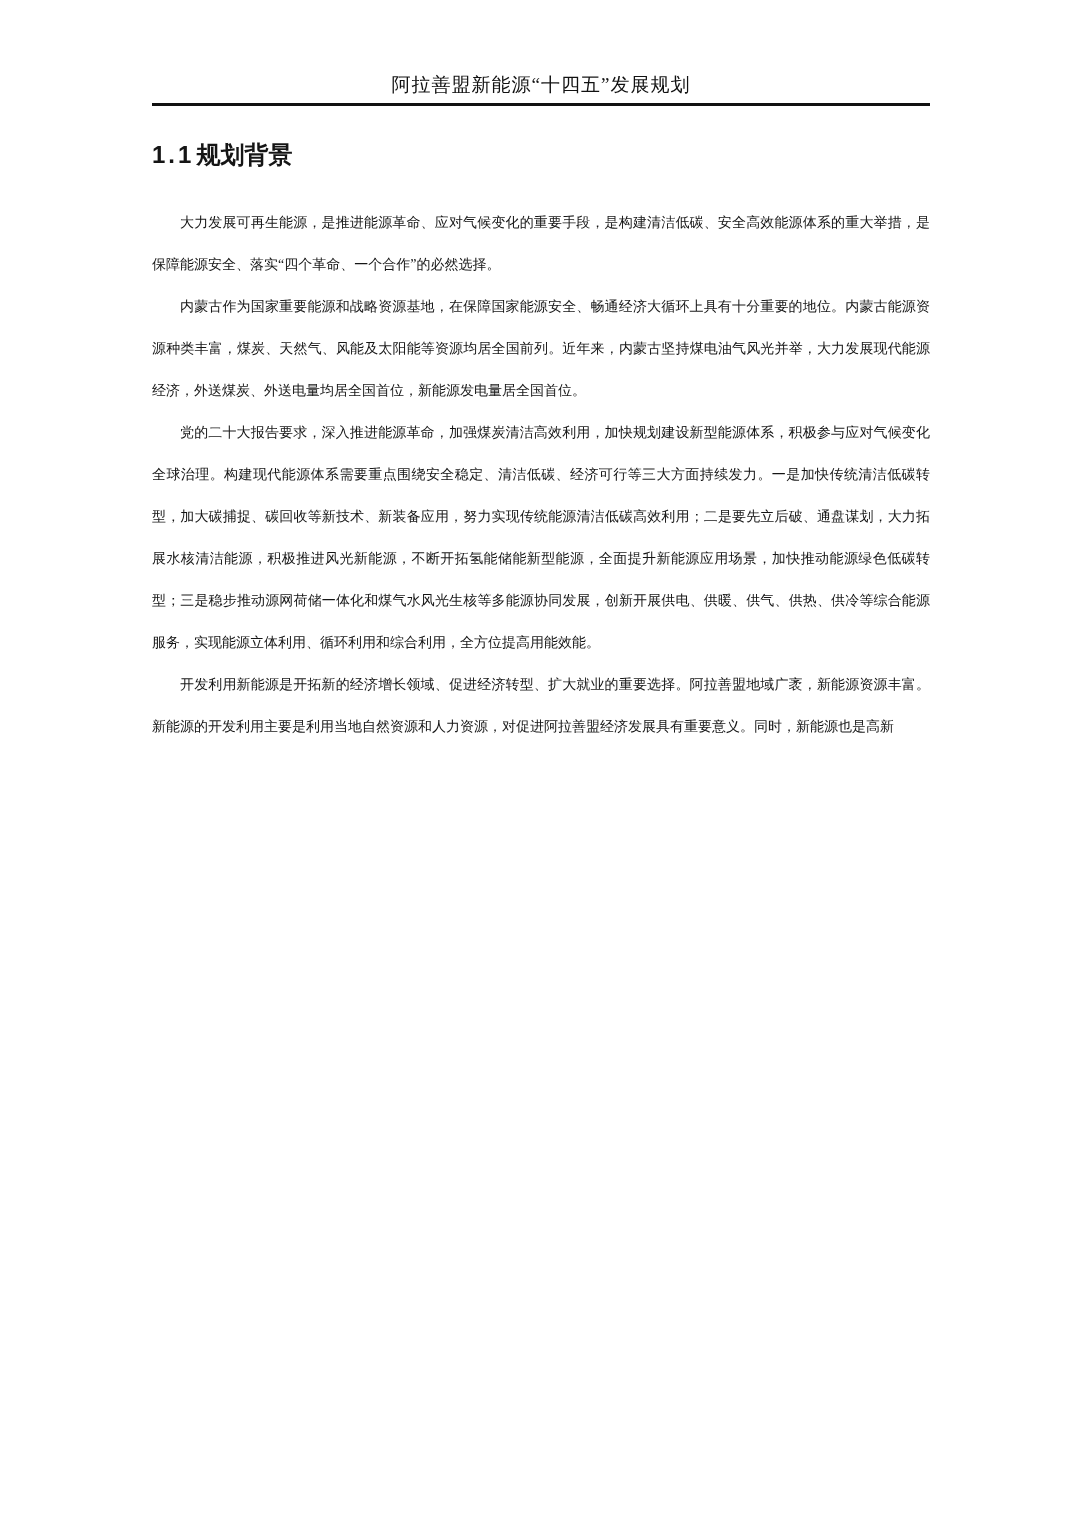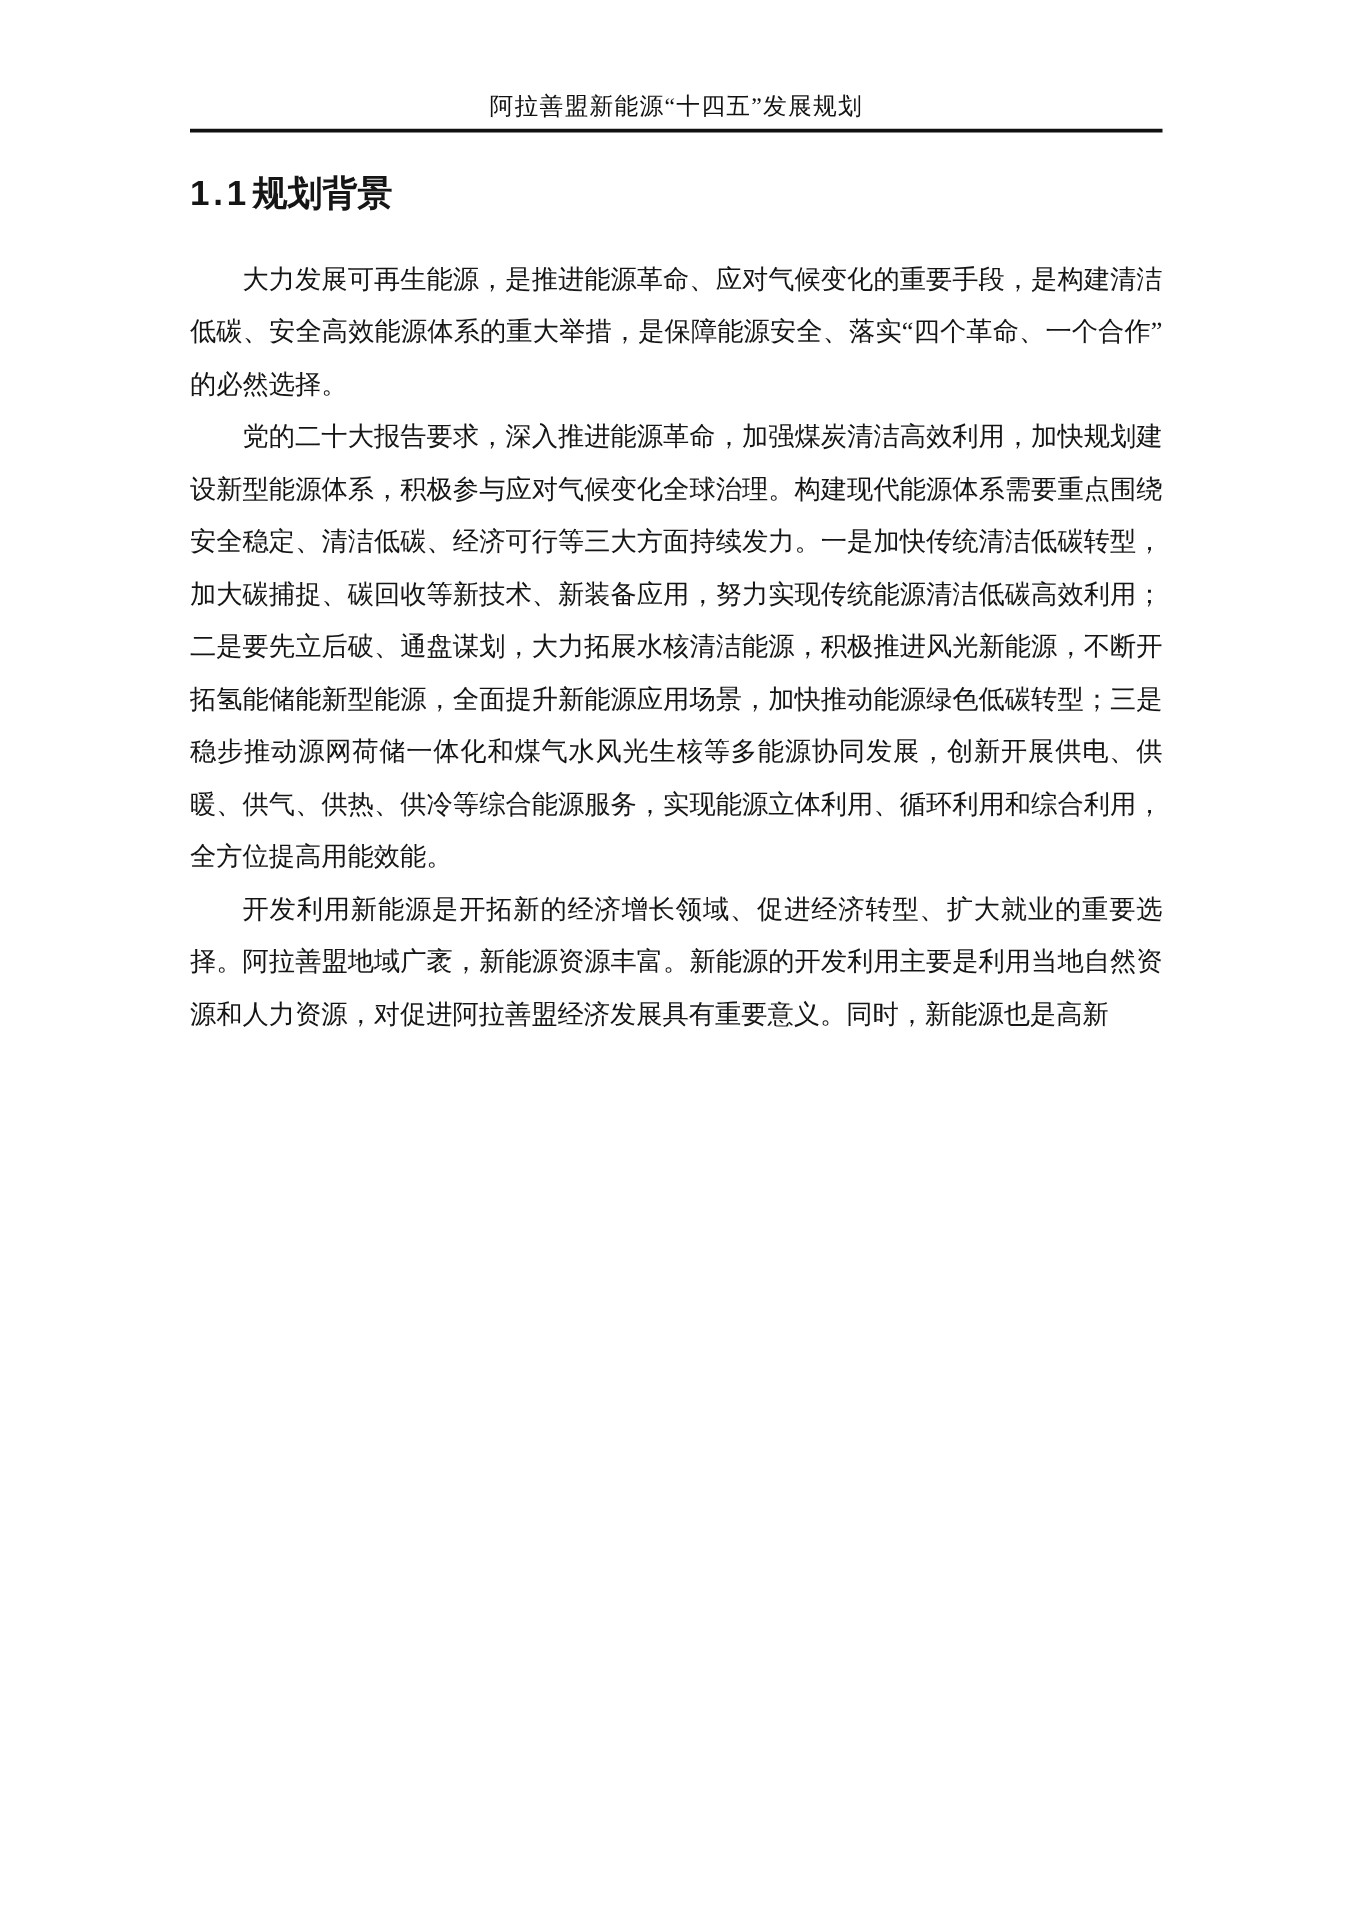--- a/index.html
+++ b/index.html
@@ -33,35 +33,35 @@
     font-family: "Liberation Sans", "DejaVu Sans", sans-serif;
     font-weight: bold;
     font-size: 30px;
     line-height: 36px;
     color: #151515;
   }
   .h2 {
     margin: 32px 0 0 0;
     font-family: "Liberation Sans", "DejaVu Sans", sans-serif;
     font-weight: bold;
-    font-size: 28px;
+    font-size: 24px;
     line-height: 34px;
     color: #151515;
   }
   .h-num {
     letter-spacing: 3px;
     margin-right: 2px;
   }
   .content {
     margin-top: 30px;
   }
   .content p {
     margin: 0;
     font-family: "Liberation Serif", "DejaVu Serif", serif;
-    font-size: 21px;
+    font-size: 14px;
     line-height: 42px;
     text-align: justify;
     text-indent: 2em;
     color: #151515;
   }
   .doc-footer {
     position: absolute;
     left: 0;
     right: 0;
     top: 1396px;
@@ -79,20 +79,21 @@
   <header class="doc-header">
     <span>阿拉善盟新能源“十四五”发展规划</span>
   </header>
 
   <main>
 
     <h2 class="h2"><span class="h-num">1.1</span><span>规划背景</span></h2>
 
     <section class="content">
       <p>大力发展可再生能源，是推进能源革命、应对气候变化的重要手段，是构建清洁低碳、安全高效能源体系的重大举措，是保障能源安全、落实“四个革命、一个合作”的必然选择。</p>
+      <p>内蒙古作为国家重要能源和战略资源基地，在保障国家能源安全、畅通经济大循环上具有十分重要的地位。内蒙古能源资源种类丰富，煤炭、天然气、风能及太阳能等资源均居全国前列。近年来，内蒙古坚持煤电油气风光并举，大力发展现代能源经济，外送煤炭、外送电量均居全国首位，新能源发电量居全国首位。</p>
       <p>党的二十大报告要求，深入推进能源革命，加强煤炭清洁高效利用，加快规划建设新型能源体系，积极参与应对气候变化全球治理。构建现代能源体系需要重点围绕安全稳定、清洁低碳、经济可行等三大方面持续发力。一是加快传统清洁低碳转型，加大碳捕捉、碳回收等新技术、新装备应用，努力实现传统能源清洁低碳高效利用；二是要先立后破、通盘谋划，大力拓展水核清洁能源，积极推进风光新能源，不断开拓氢能储能新型能源，全面提升新能源应用场景，加快推动能源绿色低碳转型；三是稳步推动源网荷储一体化和煤气水风光生核等多能源协同发展，创新开展供电、供暖、供气、供热、供冷等综合能源服务，实现能源立体利用、循环利用和综合利用，全方位提高用能效能。</p>
       <p>开发利用新能源是开拓新的经济增长领域、促进经济转型、扩大就业的重要选择。阿拉善盟地域广袤，新能源资源丰富。新能源的开发利用主要是利用当地自然资源和人力资源，对促进阿拉善盟经济发展具有重要意义。同时，新能源也是高新</p>
     </section>
   </main>
 
   <footer class="doc-footer">
     <span>1</span>
   </footer>
 
 </div>

